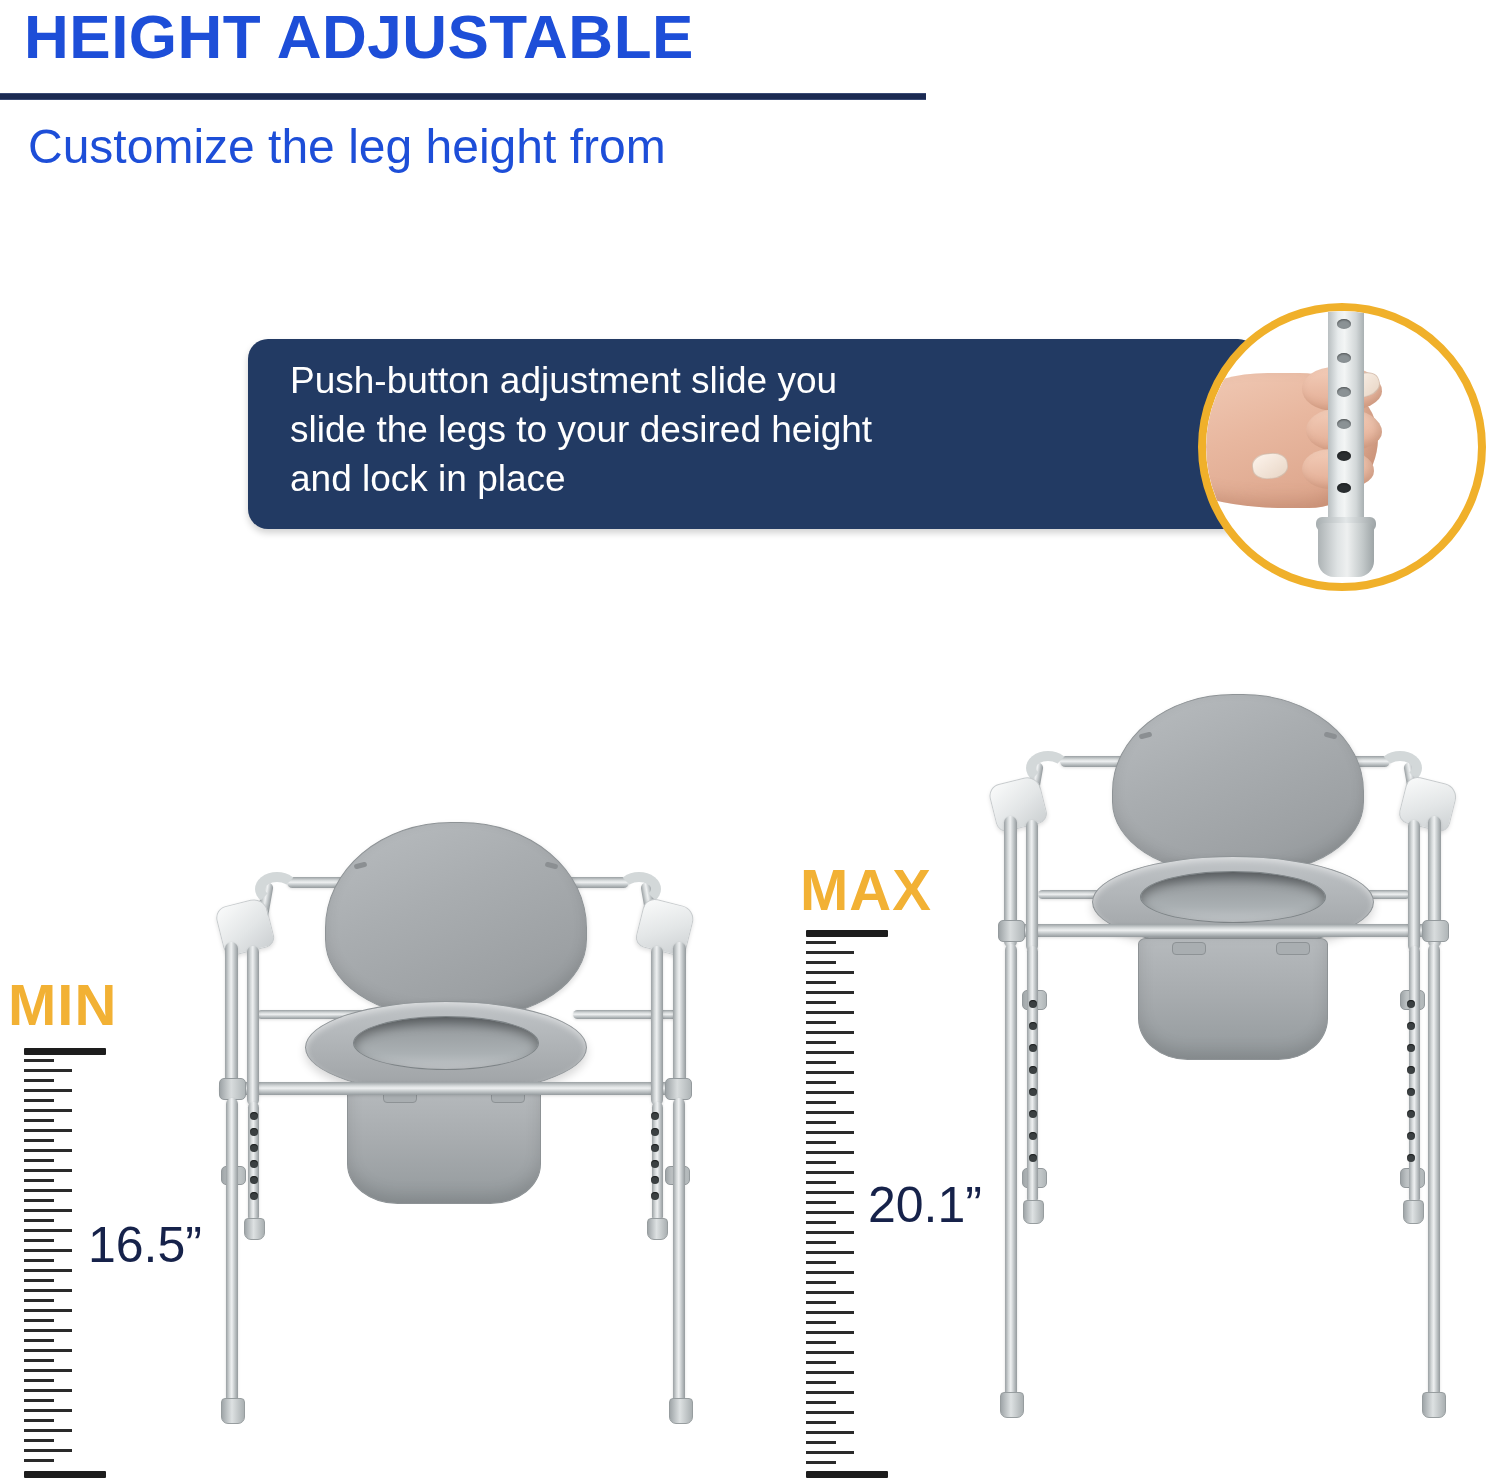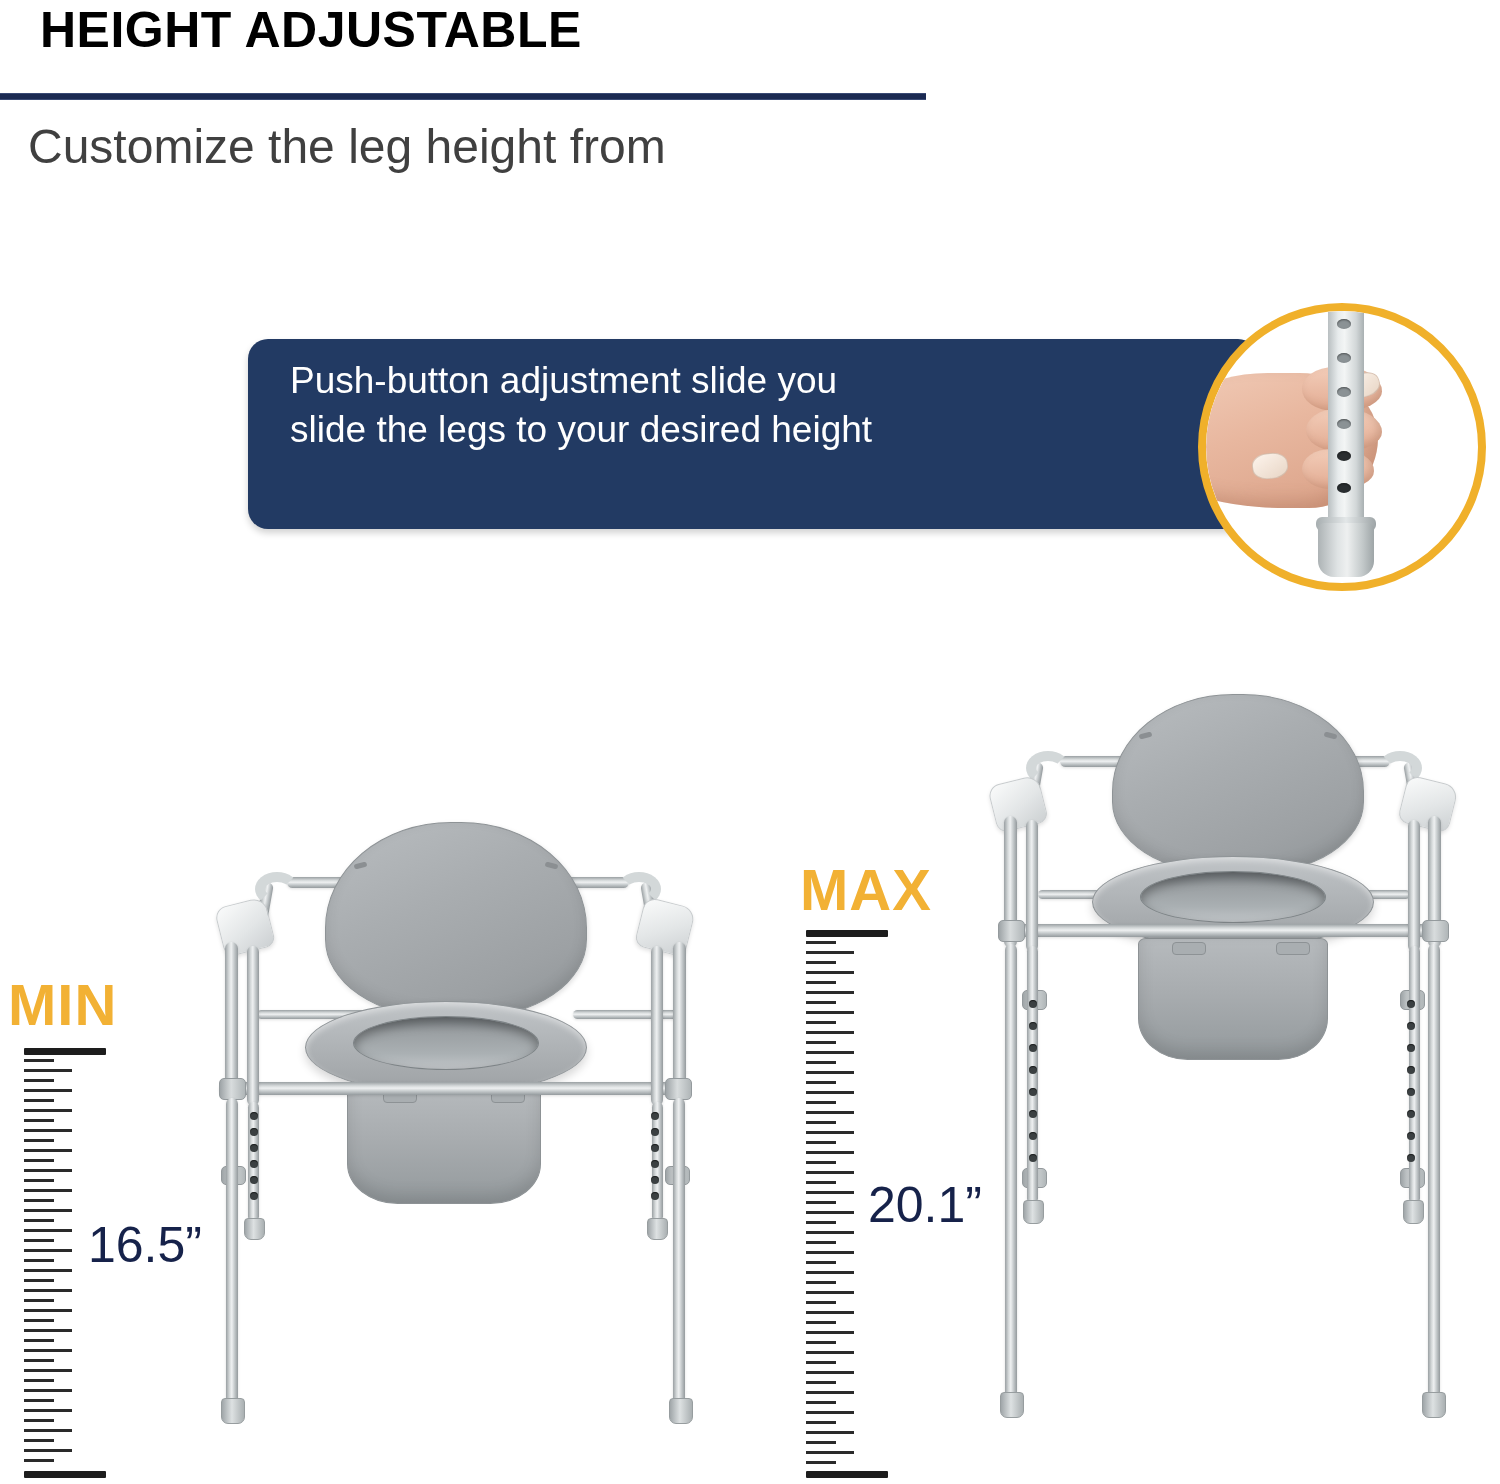--- a/index.html
+++ b/index.html
@@ -12,47 +12,47 @@
     width: 1500px;
     height: 1484px;
     background: #ffffff;
     overflow: hidden;
     font-family: "Liberation Sans", sans-serif;
   }
 
   
   .headline {
     position: absolute;
-    left: 40px;
+    left: 24px;
     top: 4px;
-    font-size: 50px;
+    font-size: 62px;
     font-weight: bold;
     letter-spacing: 0.5px;
-    color: #000000;
+    color: #1d4ed8;
     white-space: nowrap;
     line-height: 1.05;
   }
   .divider {
     position: absolute;
     left: 0px;
     top: 93px;
     width: 926px;
     height: 7px;
     background: #1B2A52;
     border-top: 1px solid #3a4a74;
     border-bottom: 1px solid #3a4a74;
     box-sizing: border-box;
   }
   .subtitle {
     position: absolute;
     left: 28px;
     top: 116px;
     width: 900px;
     font-size: 48px;
-    color: #404040;
+    color: #1d4ed8;
     line-height: 1.28;
     font-weight: 300;
   }
   .subtitle .line { display: block; white-space: nowrap; }
 
   
   .callout {
     position: absolute;
     left: 248px;
     top: 339px;
@@ -325,20 +325,21 @@
   <div class="divider"></div>
 
   <div class="subtitle">
     <span class="line">Customize the leg height from</span>
   </div>
 
   <div class="callout">
     <div class="callout-text">
       <span class="line">Push-button adjustment slide you</span>
       <span class="line">slide the legs to your desired height</span>
+      <span class="line">and lock in place</span>
     </div>
   </div>
 
   <div class="circle-inset">
     <div class="circ-clip">
       <div class="hand"></div>
       <div class="knuckle k1"></div>
       <div class="knuckle k2"></div>
       <div class="knuckle k3"></div>
       <div class="nail n1"></div>

